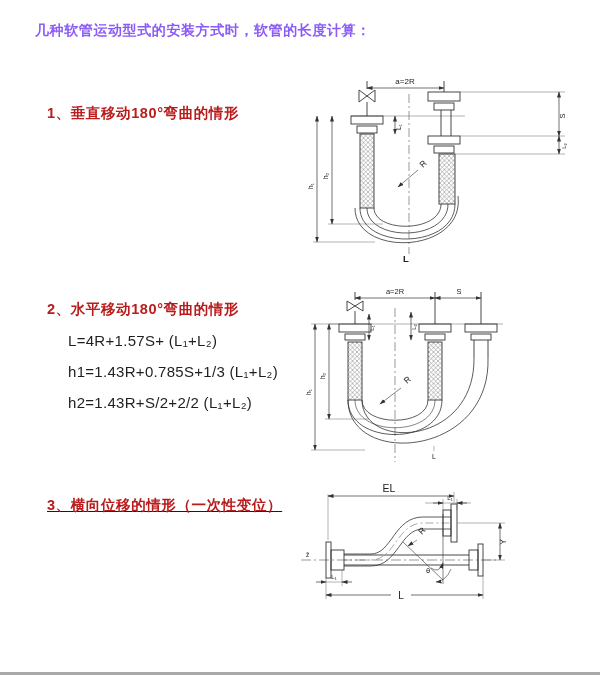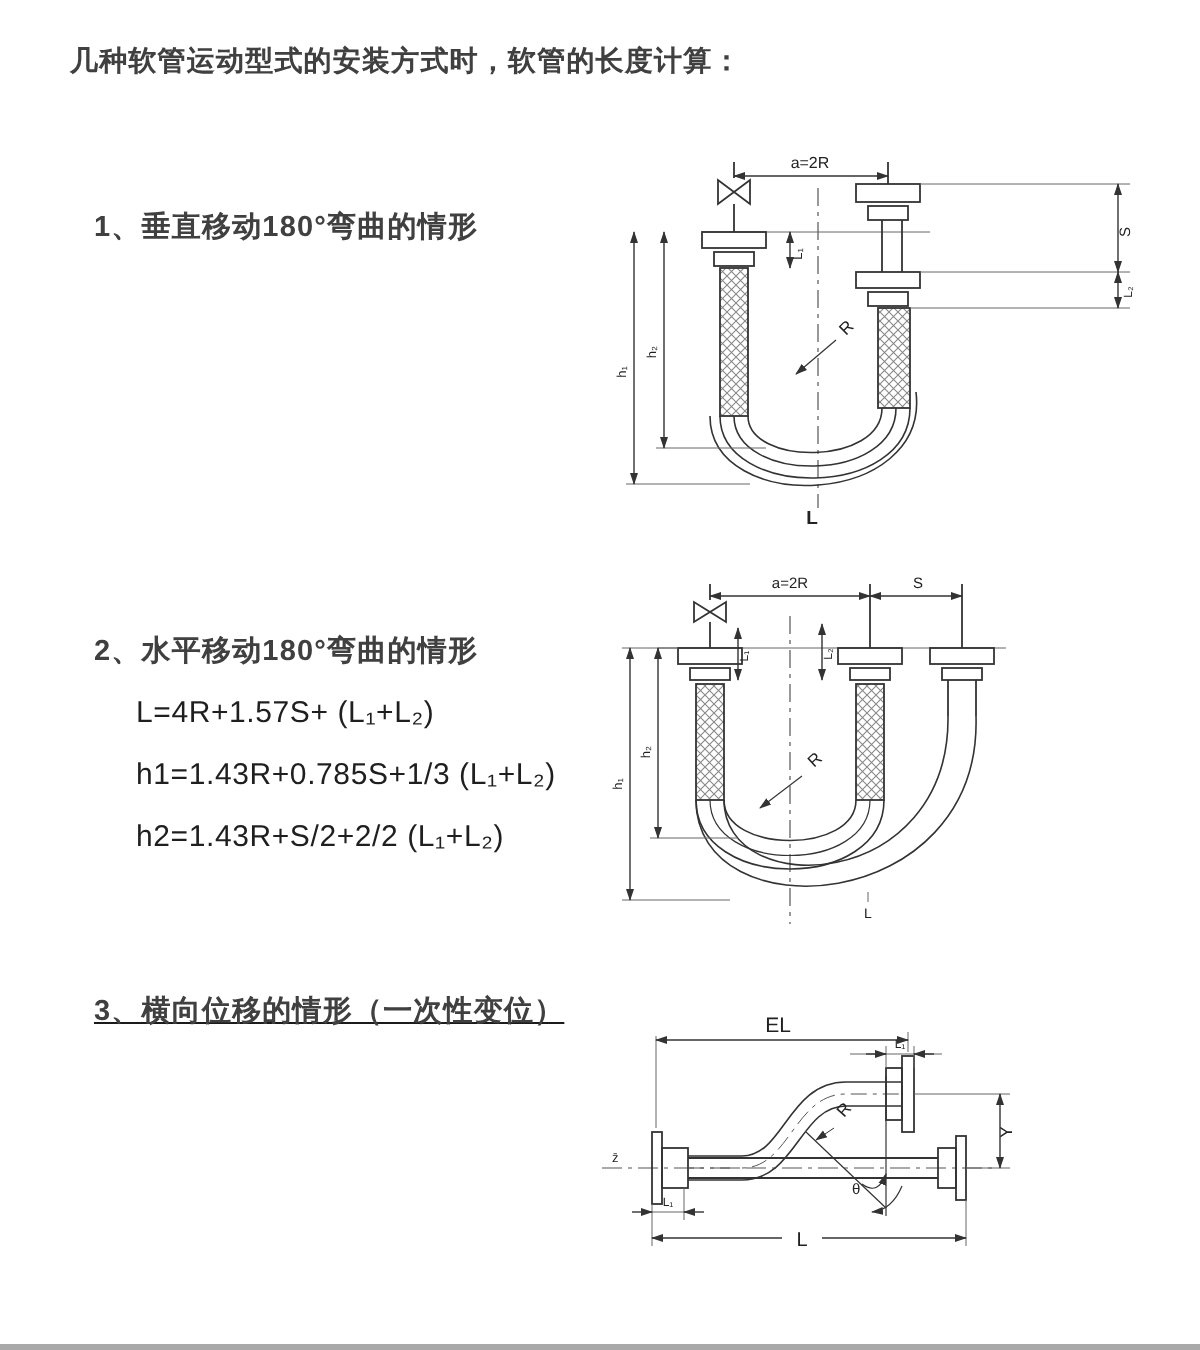--- a/index.html
+++ b/index.html
@@ -5,33 +5,33 @@
   html,body { margin:0; padding:0; }
   body {
     width:600px; height:675px; position:relative; overflow:hidden;
     background:#ffffff;
     font-family:"Liberation Sans","DejaVu Sans",sans-serif;
     color:#1b1b1b;
   }
   .page { position:absolute; inset:0; background:#ffffff; }
   .page-title {
     position:absolute; left:35px; top:22px;
-    font-size:14px; font-weight:bold; letter-spacing:0.6px; color:#404040;
+    font-size:14px; font-weight:bold; letter-spacing:0.6px; color:#8b5cf6;
   }
   .section { position:absolute; left:47px; }
-  .section-heading { font-size:14.5px; font-weight:bold; letter-spacing:0.6px; color:#404040; }
+  .section-heading { font-size:14.5px; font-weight:bold; letter-spacing:0.6px; color:#b91c1c; }
   .formulas { margin:6px 0 0 21px; }
   .formula { font-size:15px; line-height:31px; letter-spacing:0.3px; color:#1f1f1f; white-space:pre; }
   #section-1 { top:104px; }
-  #section-2 { top:316px; }
+  #section-2 { top:300px; }
   #section-3 { top:496px;text-decoration:underline; }
   .diagram { position:absolute;text-align:right; }
   #diagram-1 { left:305px; top:66px; }
   #diagram-2 { left:303px; top:280px; }
-  #diagram-3 { left:293px; top:496px; }
+  #diagram-3 { left:293px; top:472px; }
   .bottom-edge { position:absolute; left:0; bottom:0; width:600px; height:3px; background:#a9a9a9; }
   svg text { fill:#222; font-family:"Liberation Sans","DejaVu Sans",sans-serif; }
 </style>
 </head>
 <body>
 
 <div class="page">
 
   <div class="page-title">几种软管运动型式的安装方式时，软管的长度计算：</div>
 

